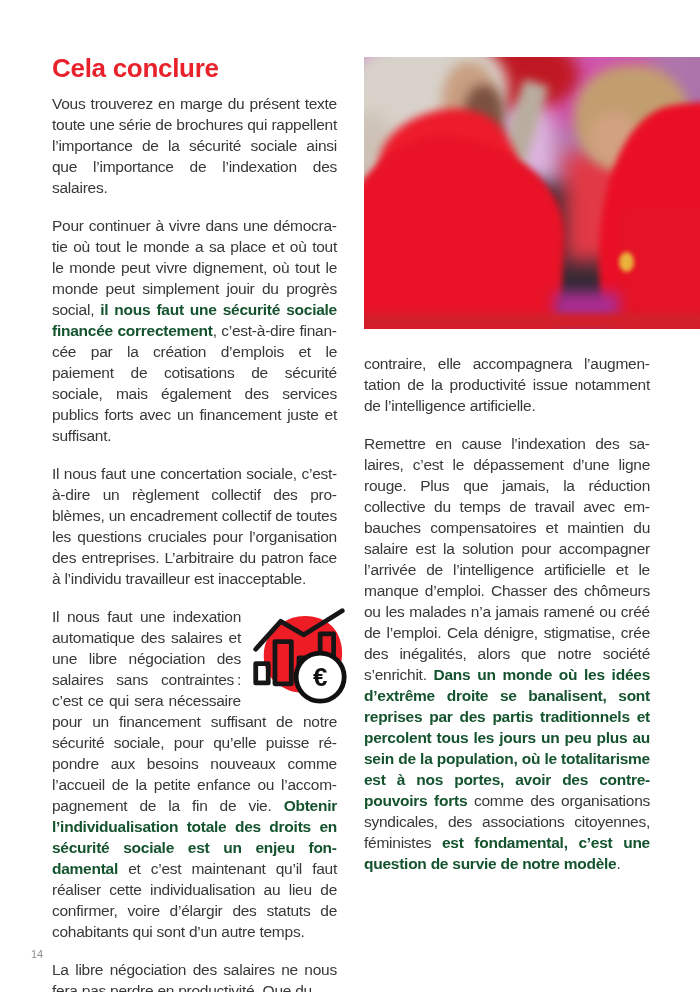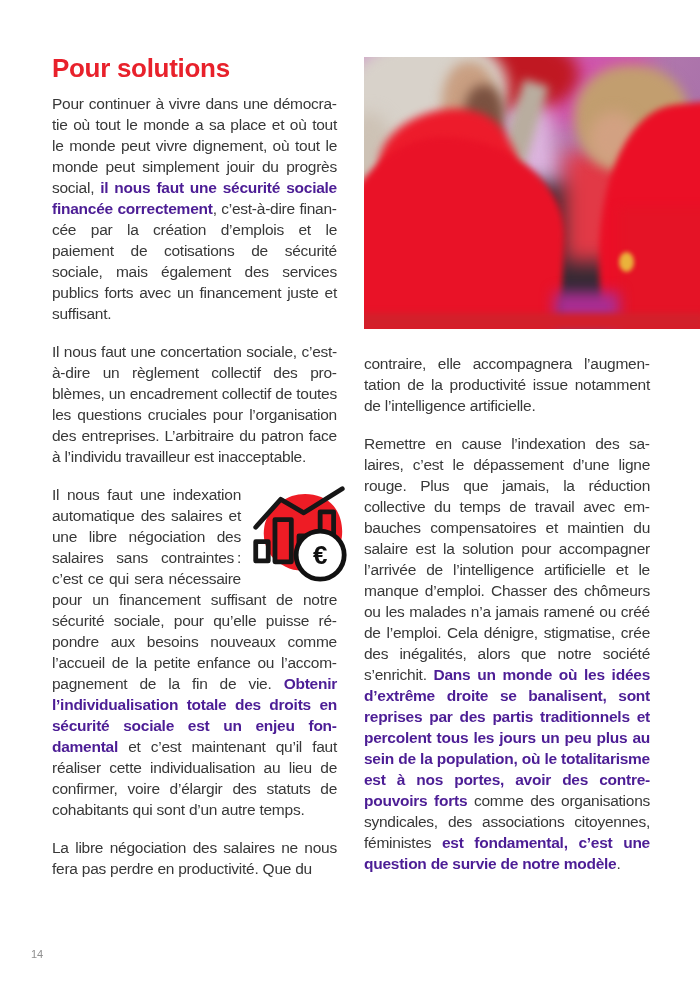--- a/index.html
+++ b/index.html
@@ -8,21 +8,21 @@
 
   .title { position:absolute; left:52px; top:36px; font-size:26px; font-weight:700;
            color:#e8212b; letter-spacing:-0.3px; }
 
   .col { position:absolute; font-size:15.5px; line-height:21px; color:#383838;
          text-align:justify; letter-spacing:-0.25px; }
   .col-left  { left:52px;  top:93px;  width:285px; }
   .col-right { left:364px; top:353px; width:286px; }
   .para { margin:0 0 17px 0; }
   .para:last-child { margin-bottom:0; }
-  .b { font-weight:700; color:#4c1d95; }
+  .b { font-weight:700; color:#14532d; }
 
   .icon-float { float:right; width:100px; height:102px; margin:-2px -12px 2px 8px; }
 
   .photo { position:absolute; left:364px; top:57px; width:336px; height:272px; overflow:hidden;
            background:linear-gradient(115deg,#cfa0ca 0%,#b97fb2 45%,#a069a4 100%); }
   .ph { position:absolute; }
   .ph-hair-left      { left:-25px; top:-20px; width:170px; height:120px; background:#d8d2ca; border-radius:50%; filter:blur(7px); transform:rotate(-12deg); }
   .ph-hair-strand    { left:-30px; top:55px;  width:70px;  height:180px; background:#cdc2b5; border-radius:50%; filter:blur(8px); }
   .ph-face-left      { left:78px;  top:5px;   width:55px;  height:90px;  background:#c99f82; border-radius:45%; filter:blur(6px); }
   .ph-face-shadow    { left:100px; top:28px;  width:40px;  height:65px;  background:#7a5140; border-radius:45%; filter:blur(6px); }
@@ -43,21 +43,21 @@
   .ph-magenta-bottom { left:190px; top:235px; width:65px;  height:40px;  background:#aa2d92; filter:blur(7px); }
   .ph-red-strip      { left:-5px;  top:256px; width:346px; height:18px;  background:#d2202b; filter:blur(3px); }
 
   .pagenum { position:absolute; left:31px; top:948px; font-size:11px; color:#8f8f8f; }
 </style>
 </head>
 <body>
 
 <div class="page">
 
-  <h1 class="title">Pour solutions</h1>
+  <h1 class="title">Cela conclure</h1>
 
   <div class="photo">
     <div class="ph ph-magenta-top"></div>
     <div class="ph ph-cap"></div>
     <div class="ph ph-placard"></div>
     <div class="ph ph-head-small"></div>
     <div class="ph ph-strap"></div>
     <div class="ph ph-torso-dark"></div>
     <div class="ph ph-red-center"></div>
     <div class="ph ph-head-right"></div>
@@ -69,20 +69,21 @@
     <div class="ph ph-collar-left"></div>
     <div class="ph ph-jacket-left"></div>
     <div class="ph ph-jacket-right"></div>
     <div class="ph ph-shoulder-right"></div>
     <div class="ph ph-badge-yellow"></div>
     <div class="ph ph-magenta-bottom"></div>
     <div class="ph ph-red-strip"></div>
   </div>
 
   <div class="col col-left">
+    <p class="para"><span>Vous trouverez en marge du présent texte toute une série de brochures qui rappellent l’importance de la sécurité sociale ainsi que l’importance de l’indexation des salaires.</span></p>
     <p class="para"><span>Pour continuer à vivre dans une démocra­tie où tout le monde a sa place et où tout le monde peut vivre dignement, où tout le monde peut simplement jouir du progrès social, </span><span class="b">il nous faut une sécurité sociale financée correctement</span><span>, c’est-à-dire finan­cée par la création d’emplois et le paiement de cotisations de sécurité sociale, mais également des services publics forts avec un financement juste et suffisant.</span></p>
     <p class="para"><span>Il nous faut une concertation sociale, c’est-à-dire un règlement collectif des pro­blèmes, un encadrement collectif de toutes les questions cruciales pour l’organisation des entreprises. L’arbitraire du patron face à l’individu travailleur est inacceptable.</span></p>
     <p class="para">
       <span class="icon-float">
         <svg viewBox="0 0 104 104" width="100" height="102" aria-hidden="true">
           <path d="M33,20 C48,7 76,9 88,24 C99,37 100,60 90,73 C79,89 55,96 38,87 C20,79 13,62 16,45 C18,34 25,26 33,20 Z" fill="#ee1c25"></path>
           <polyline points="7,46 33,17 57,31 97,6" fill="none" stroke="#161616" stroke-width="5" stroke-linecap="round" stroke-linejoin="round"></polyline>
           <rect x="7" y="61" width="13" height="20" fill="none" stroke="#161616" stroke-width="5" stroke-linejoin="round"></rect>
           <rect x="27" y="38" width="17" height="44" fill="none" stroke="#161616" stroke-width="5" stroke-linejoin="round"></rect>
           <path d="M52,84 V55 H66 V84" fill="none" stroke="#161616" stroke-width="5" stroke-linejoin="round"></path>

